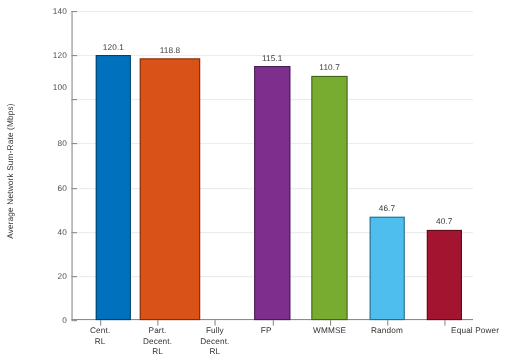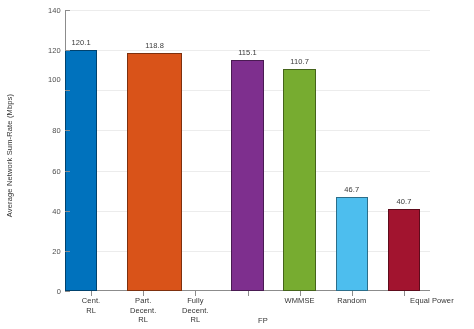--- a/index.html
+++ b/index.html
@@ -166,21 +166,21 @@
         <div class="gridline" style="top: 200.714px; background: rgb(236, 236, 236);"></div>
         <div class="gridline" style="top: 160.571px; background: rgb(236, 236, 236);"></div>
         <div class="gridline" style="top: 120.429px; background: rgb(236, 236, 236);"></div>
         <div class="gridline" style="top: 80.2857px; background: rgb(236, 236, 236);"></div>
         <div class="gridline" style="top: 40.1429px; background: rgb(236, 236, 236);"></div>
         <div class="gridline" style="top: 0px; background: rgb(236, 236, 236);"></div>
       </div>
   </div>
 
   <div class="bars">
-      <div class="bar-slot" style="left: 0; width: 32.3286px;">
+      <div class="bar-slot" style="left: 22px; width: 32.3286px;">
         <div class="bar-rect" style="height: 241.058px; background: rgb(0, 114, 189);"></div>
         <div class="bar-value" style="bottom: 244.058px;">120.1</div>
       </div>
       <div class="bar-slot" style="left: 62.05px; width: 55px;">
         <div class="bar-rect" style="height: 238.449px; background: rgb(217, 83, 25);"></div>
         <div class="bar-value" style="bottom: 241.449px;">118.8</div>
       </div>
       <div class="bar-slot" style="left: 166.336px; width: 32.3286px;">
         <div class="bar-rect" style="height: 231.022px; background: rgb(126, 47, 142);"></div>
         <div class="bar-value" style="bottom: 234.022px;">115.1</div>
@@ -217,21 +217,21 @@
       <div class="xlabel" style="left: 78.2143px;">
         <div>Part.</div>
         <div>Decent.</div>
         <div>RL</div>
       </div>
       <div class="xlabel" style="left: 130.357px;">
         <div>Fully</div>
         <div>Decent.</div>
         <div>RL</div>
       </div>
-      <div class="xlabel" style="left: 198px; margin-top: 20px;">
+      <div class="xlabel" style="left: 177px;">
         <div>FP</div>
       </div>
       <div class="xlabel" style="left: 234.643px;">
         <div>WMMSE</div>
       </div>
       <div class="xlabel" style="left: 286.786px;">
         <div>Random</div>
       </div>
       <div class="xlabel" style="left: 338.929px; margin-left: 28px;">
         <div>Equal Power</div>

